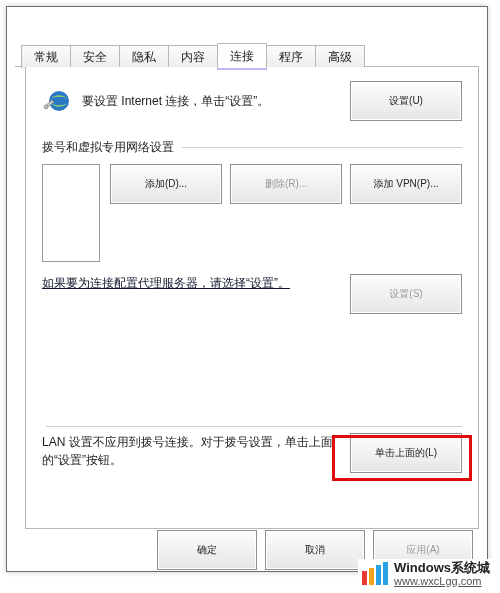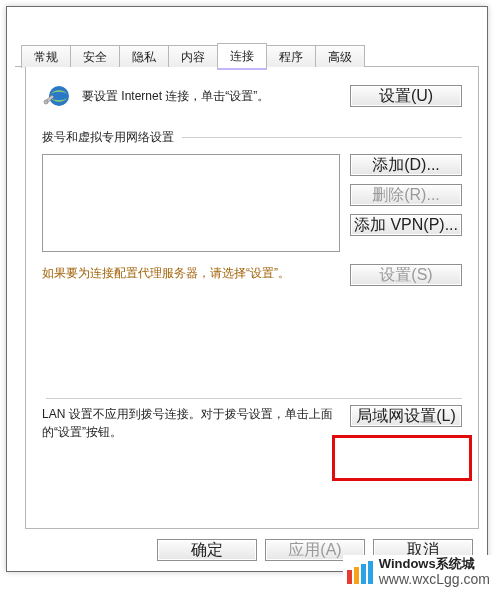--- a/index.html
+++ b/index.html
@@ -24,51 +24,51 @@
   .tab.active{background:#fff;height:24px;margin-top:-2px;border-bottom:2px solid #c4b5fd;position:relative;z-index:2;}
 
   
   .page{position:absolute;left:0;right:0;top:24px;bottom:0;border:1px solid #b7b7b7;border-top:none;padding:14px 16px;background:#fff;margin-left:10px;}
 
   
   .row1{display:flex;align-items:center;gap:10px;}
   .globe{width:30px;height:30px;position:relative;}
   .globe svg{display:block;}
   .row1 .txt{flex:1;color:#222;}
-  .btn{min-width:100px;height:22px;border:1px solid #8f8f8f;background:linear-gradient(#fdfdfd,#e6e6e6);padding:0 0;font-size:16px;display:inline-flex;align-items:center;justify-content:center;color:#222;box-shadow:inset 0 0 0 1px #fff;}
+  .btn{min-width:100px;height:40px;border:1px solid #8f8f8f;background:linear-gradient(#fdfdfd,#e6e6e6);padding:0 0;font-size:10px;display:inline-flex;align-items:center;justify-content:center;color:#222;box-shadow:inset 0 0 0 1px #fff;}
   .btn:disabled,.btn.disabled{color:#9a9a9a;}
   .btnR{width:112px;}
 
   
   .grp{margin-top:18px;}
   .grp-label{color:#222;display:flex;align-items:center;gap:4px;text-align:right;}
   .grp-label .line{flex:1;height:1px;background:#cfcfcf;margin-left:4px;}
   .dial-row{display:flex;gap:10px;margin-top:8px;}
   .listbox{flex:1;height:96px;border:1px solid #9b9b9b;background:#fff;}
-  .btncol{display:flex;flex-direction:column;gap:8px;}
+  .btncol{display:flex;flex-direction:row;gap:8px;}
   .proxy-row{display:flex;align-items:flex-start;gap:10px;margin-top:12px;}
-  .proxy-row .txt{flex:1;color:#a16207;line-height:1.5;}
+  .proxy-row .txt{flex:1;color:#0f172a;line-height:1.5;text-decoration:underline;}
 
   
   .lan-grp{margin-top:112px;}
   .lan-row{display:flex;align-items:flex-start;gap:10px;margin-top:6px;}
   .lan-row .txt{flex:1;color:#222;line-height:1.5;}
   .redbox{position:absolute;border:3px solid #e10b0b;pointer-events:none;}
 
   
   .footer{position:absolute;left:0;right:0;bottom:6px;height:30px;display:flex;justify-content:flex-end;gap:8px;padding-right:14px;align-items:center;}
   .btnF{width:82px;}
 
   
   .wm{position:absolute;right:6px;bottom:4px;display:flex;align-items:center;gap:6px;background:#fff;padding:2px 4px;}
   .wm-bars{display:flex;gap:2px;align-items:flex-end;}
   .wm-bars span{width:5px;height:22px;display:block;}
   .wm-text{display:flex;flex-direction:column;line-height:1.1;}
   .wm-text .t1{font-weight:bold;font-size:13px;color:#222;}
-  .wm-text .t2{font-size:14px;color:#555;}
+  .wm-text .t2{font-size:11px;color:#555;text-decoration:underline;}
 </style>
 </head>
 <body>
 
 <div class="stage">
 
   <div class="win">
 
 
     <div class="body">
@@ -122,34 +122,34 @@
             <button class="btn btnR disabled">设置(S)</button>
           </div>
         </div>
 
         <div class="grp lan-grp">
           <div class="grp-label">
             <span class="line"></span>
           </div>
           <div class="lan-row">
             <div class="txt">LAN 设置不应用到拨号连接。对于拨号设置，单击上面的“设置”按钮。</div>
-            <button class="btn btnR" id="lanBtn">局域网设置(L)</button>
+            <button class="btn btnR" id="lanBtn">单击上面的(L)</button>
           </div>
         </div>
 
         <div class="redbox" id="redbox" style="left:306px;top:368px;width:134px;height:40px;"></div>
 
       </div>
 
     </div>
 
     <div class="footer">
       <button class="btn btnF">确定</button>
+      <button class="btn btnF">取消</button>
       <button class="btn btnF disabled">应用(A)</button>
-      <button class="btn btnF">取消</button>
     </div>
 
   </div>
 
   <div class="wm">
     <div class="wm-bars">
       <span style="background:#e63b2e;height:14px"></span>
       <span style="background:#f6a21b;height:17px"></span>
       <span style="background:#2aa3e6;height:20px"></span>
       <span style="background:#2aa3e6;height:23px"></span>

